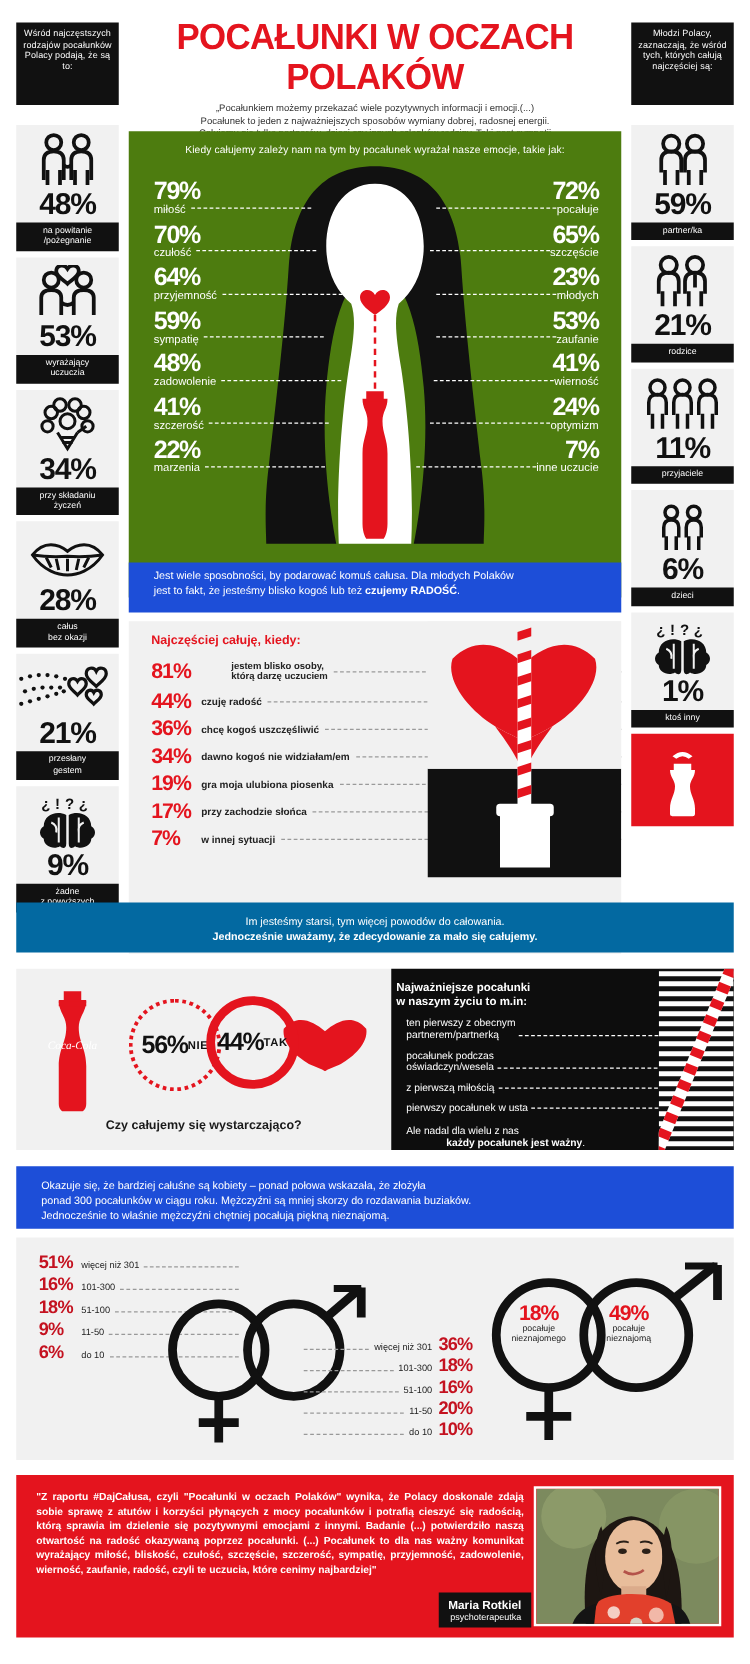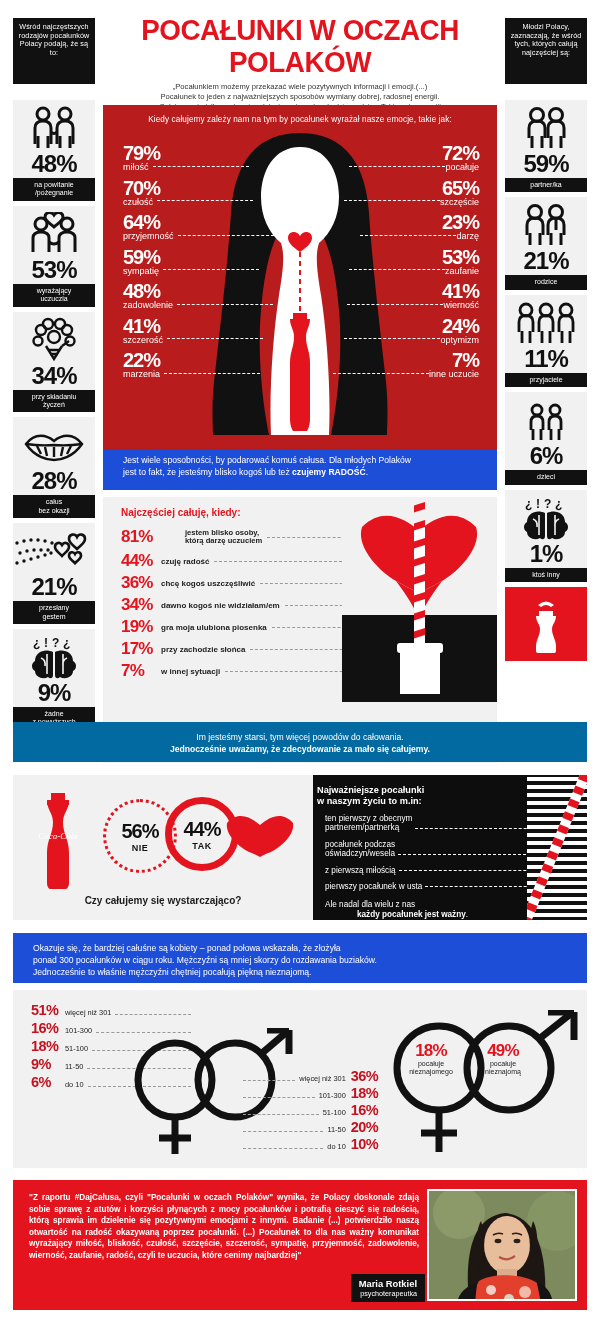--- a/index.html
+++ b/index.html
@@ -44,21 +44,21 @@
   .side-pct { font-size:24px; font-weight:bold; letter-spacing:-1px; line-height:25px; color:#111; }
   .side-lab {
     background:#111; color:#fff; font-size:7px; line-height:8.4px;
     padding:3px 2px; margin-top:2px;
   }
   .side-bottle { background:#e4141e; height:74px; margin-top:5px; display:flex; align-items:center; justify-content:center; }
 
   
   .emo-panel {
     position:absolute; left:103px; top:105px; width:394px; height:373px;
-    background:#b91c1c; overflow:hidden;
+    background:#4d7c0f; overflow:hidden;
   }
   .emo-head {
     color:#fff; font-size:8.2px; text-align:center; padding-top:10px; letter-spacing:.1px;
   }
   .emo-figure { position:absolute; left:0; top:0; width:394px; height:335px; }
   .emo-list { position:absolute; top:38px; }
   .emo-list.l { left:20px; text-align:left; }
   .emo-list.r { right:18px; text-align:right; }
   .emo-row { margin-bottom:5.5px; }
   .emo-pct { color:#fff; font-size:20px; font-weight:bold; letter-spacing:-1px; line-height:20px; }
@@ -82,21 +82,21 @@
   .kiss-lab { font-size:8px; line-height:9px; color:#222; font-weight:bold; }
   .kiss-lab.two { font-size:7.6px; line-height:8.4px;padding-left:24px; }
   .kiss-dash { flex:1; border-top:1px dashed #9a9a9a; margin:0 0 0 5px; }
   .kiss-art { position:absolute; right:0; top:0; width:155px; height:205px; }
 
   
   .enough { position:absolute; left:13px; top:775px; width:300px; height:145px; background:#f1f1f1; }
   .enough-q { position:absolute; bottom:14px; left:0; width:100%; text-align:center; font-size:10px; font-weight:bold; }
   .circ {
     position:absolute; width:74px; height:74px; border-radius:50%;
-    display:flex; flex-direction:column; align-items:center; justify-content:center;
+    display:flex; flex-direction:row; align-items:center; justify-content:center;
   }
   .circ .big { font-size:20px; font-weight:bold; letter-spacing:-1px; }
   .circ .sm { font-size:9px; font-weight:bold; letter-spacing:.5px; }
   .circ.nie { left:90px; top:24px; border:3px dotted #e4141e; color:#111; }
   .circ.tak { left:152px; top:22px; border:7px solid #e4141e; color:#111; }
 
   .imp { position:absolute; left:313px; top:775px; width:274px; height:145px; background:#0d0d0d; overflow:hidden; }
   .imp-title { color:#fff; font-size:9.2px; font-weight:bold; line-height:11px; padding:10px 0 0 4px; }
   .imp-row { display:flex; align-items:flex-end; padding:0 0 0 12px; margin-top:7px; }
   .imp-txt { color:#fff; font-size:8.2px; line-height:9.4px; }
@@ -420,21 +420,21 @@
         <div class="emo-row">
           <div class="emo-pct">72%</div>
           <div class="emo-lab"><span style="display:inline-block;vertical-align:middle;width:96px;border-top:1px dashed #fff;margin:0 0 3px 0px;"></span><span>pocałuje</span></div>
         </div>
         <div class="emo-row">
           <div class="emo-pct">65%</div>
           <div class="emo-lab"><span style="display:inline-block;vertical-align:middle;width:96px;border-top:1px dashed #fff;margin:0 0 3px 0px;"></span><span>szczęście</span></div>
         </div>
         <div class="emo-row">
           <div class="emo-pct">23%</div>
-          <div class="emo-lab"><span style="display:inline-block;vertical-align:middle;width:96px;border-top:1px dashed #fff;margin:0 0 3px 0px;"></span><span>darzę</span></div>
+          <div class="emo-lab"><span style="display:inline-block;vertical-align:middle;width:96px;border-top:1px dashed #fff;margin:0 0 3px 0px;"></span><span>młodych</span></div>
         </div>
         <div class="emo-row">
           <div class="emo-pct">53%</div>
           <div class="emo-lab"><span style="display:inline-block;vertical-align:middle;width:96px;border-top:1px dashed #fff;margin:0 0 3px 0px;"></span><span>zaufanie</span></div>
         </div>
         <div class="emo-row">
           <div class="emo-pct">41%</div>
           <div class="emo-lab"><span style="display:inline-block;vertical-align:middle;width:96px;border-top:1px dashed #fff;margin:0 0 3px 0px;"></span><span>wierność</span></div>
         </div>
         <div class="emo-row">

